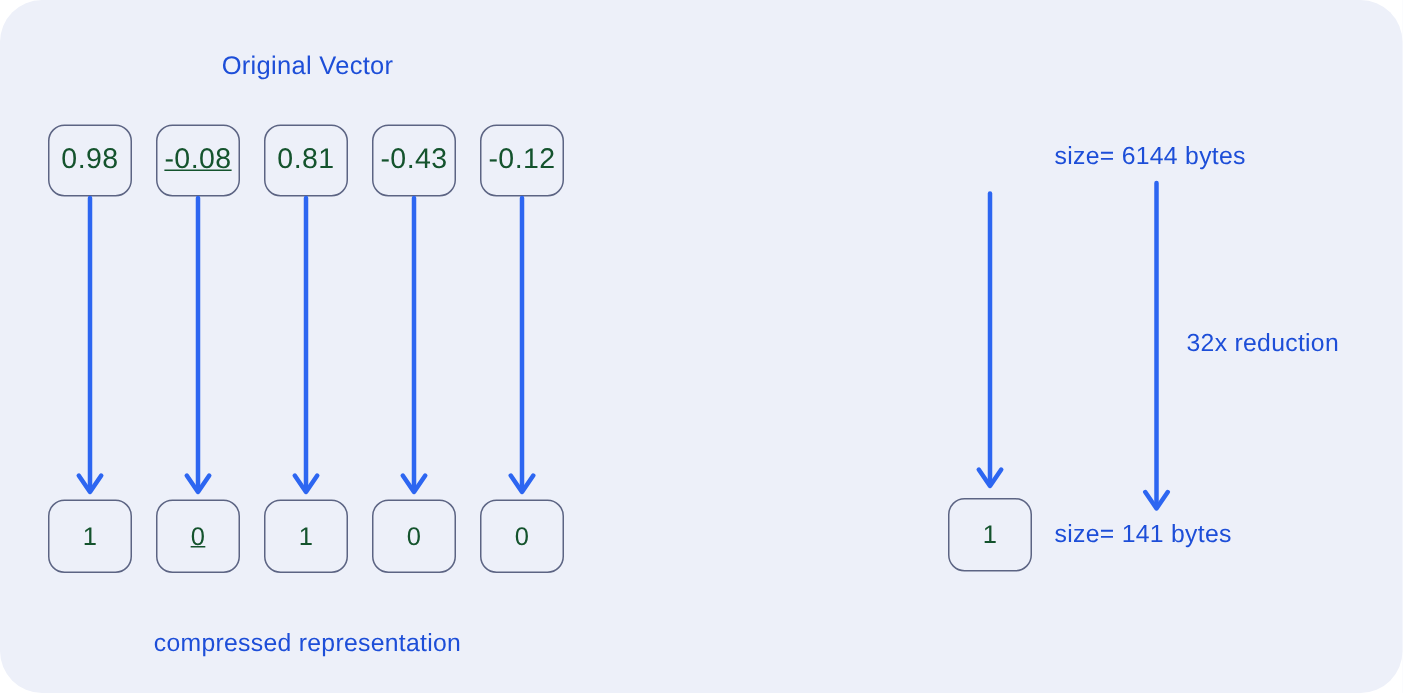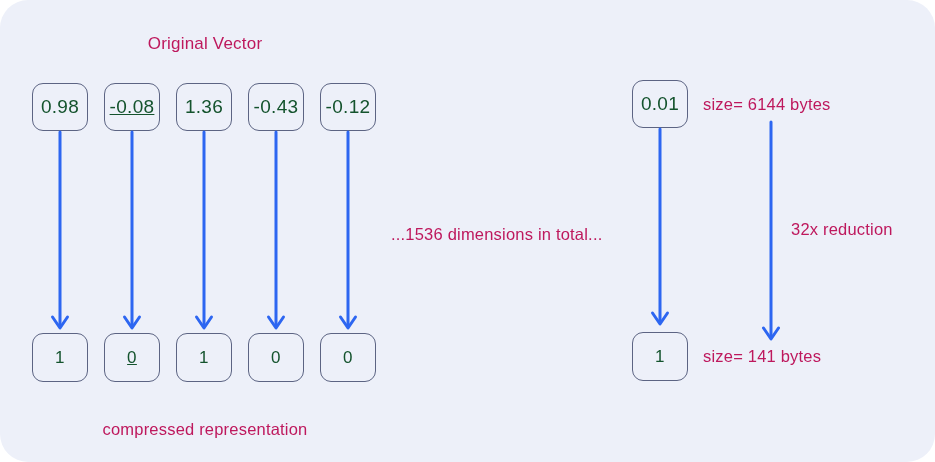--- a/index.html
+++ b/index.html
@@ -14,21 +14,21 @@
     position: absolute;
     left: 0; top: 0;
     width: 935px;
     height: 462px;
     background: #EDF0F9;
     border-radius: 28px;
     overflow: hidden;
   }
   .txt {
     position: absolute;
-    color: #be185d;
+    color: #1d4ed8;
     font-size: 16.5px;
     letter-spacing: 0.2px;
     white-space: nowrap;
   }
   .title {
     left: 0; top: 34px;
     width: 410px;
     text-align: center;
     font-size: 17px;
   }
@@ -87,21 +87,21 @@
 </head>
 <body>
 
 <div class="card">
 
   <div class="txt title">Original Vector</div>
 
   <div class="row-top">
     <div class="vbox c0">0.98</div>
     <div class="vbox c1">-0.08</div>
-    <div class="vbox c2">1.36</div>
+    <div class="vbox c2">0.81</div>
     <div class="vbox c3">-0.43</div>
     <div class="vbox c4">-0.12</div>
   </div>
 
   <svg class="arrow left-arrow a0" viewBox="0 0 20 198">
     <line x1="10" y1="0" x2="10" y2="194"></line>
       <polyline points="2.5,185 10,196 17.5,185"></polyline>
   </svg>
   <svg class="arrow left-arrow a1" viewBox="0 0 20 198">
     <line x1="10" y1="0" x2="10" y2="194"></line>
@@ -123,23 +123,21 @@
   <div class="row-bottom">
     <div class="vbox c0">1</div>
     <div class="vbox c1">0</div>
     <div class="vbox c2">1</div>
     <div class="vbox c3">0</div>
     <div class="vbox c4">0</div>
   </div>
 
   <div class="txt caption">compressed representation</div>
 
-  <div class="txt middle-note">...1536 dimensions in total...</div>
 
-  <div class="vbox rbox-top">0.01</div>
   <div class="txt size-top">size= 6144 bytes</div>
 
   <svg class="arrow right-arrow-main" viewBox="0 0 20 197">
     <line x1="10" y1="0" x2="10" y2="193"></line>
       <polyline points="2.5,184 10,195 17.5,184"></polyline>
   </svg>
 
   <svg class="arrow right-arrow-reduction" viewBox="0 0 20 219">
     <line x1="10" y1="0" x2="10" y2="215"></line>
       <polyline points="2.5,206 10,217 17.5,206"></polyline>

